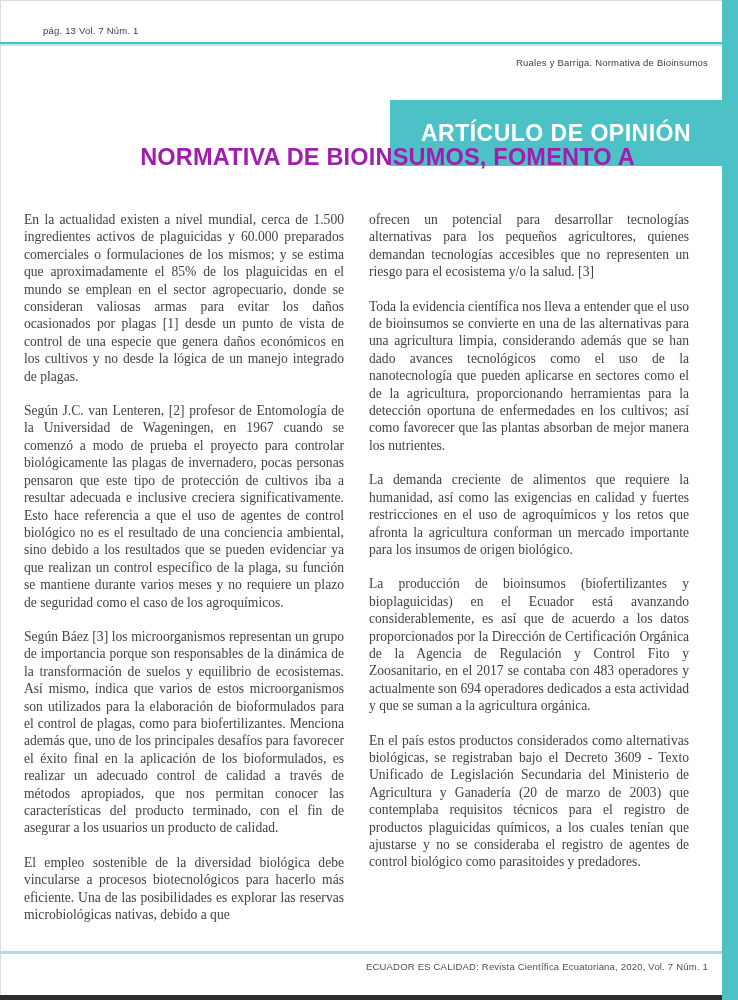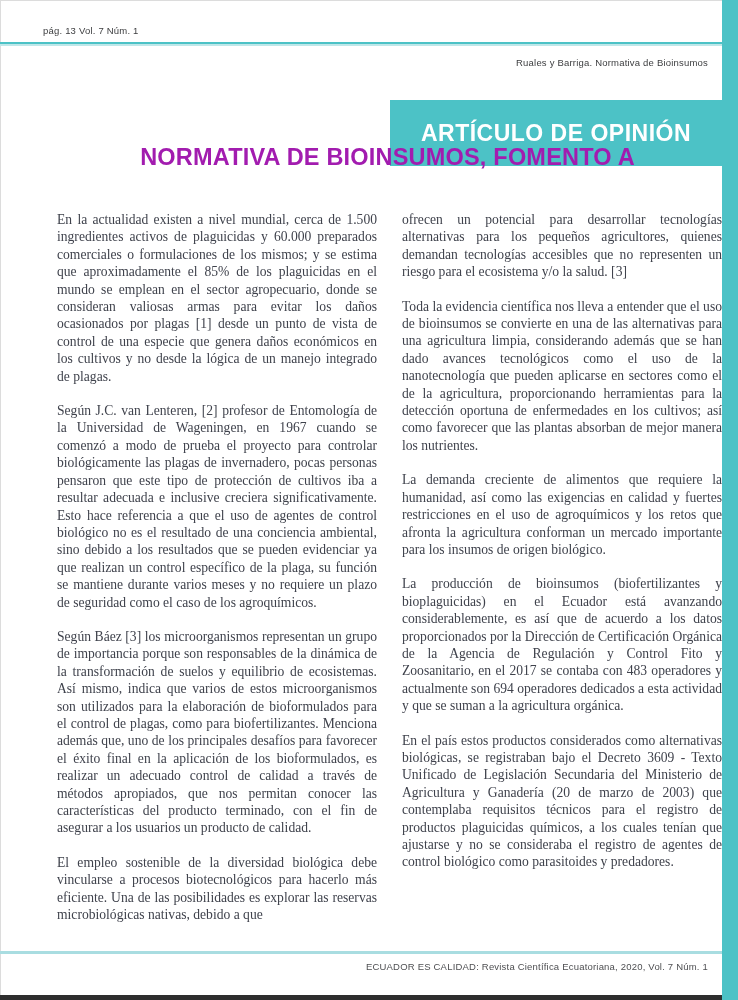--- a/index.html
+++ b/index.html
@@ -37,21 +37,21 @@
   
   .title {
     position: absolute; top: 128px; left: 41px; width: 665px;
     margin: 14px; text-align: center;
     font-size: 23.5px; line-height: 31px; font-weight: bold; color: #a21caf;
     letter-spacing: 0.2px;
   }
   .title .t-line { display: block; }
   
   .body-cols {
-    position: absolute; top: 211px; left: 57px; width: 665px;
+    position: absolute; top: 211px; left: 24px; width: 665px;
     display: flex; gap: 25px;
   }
   .col { flex: 1 1 0; min-width: 0; }
   .col p {
     margin: 0 0 17px 0;
     font-family: "Liberation Serif", serif;
     font-size: 13.6px; line-height: 17.4px;
     color: #3f424c;
     text-align: justify;
   }

